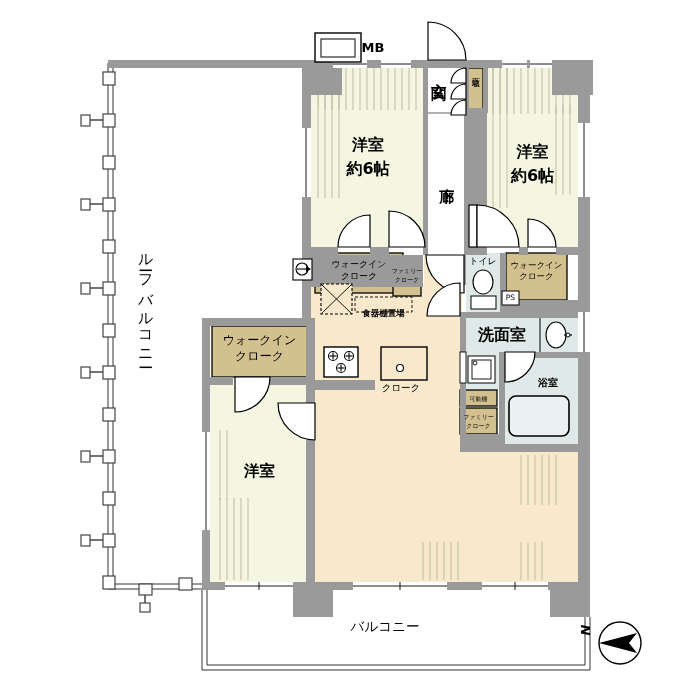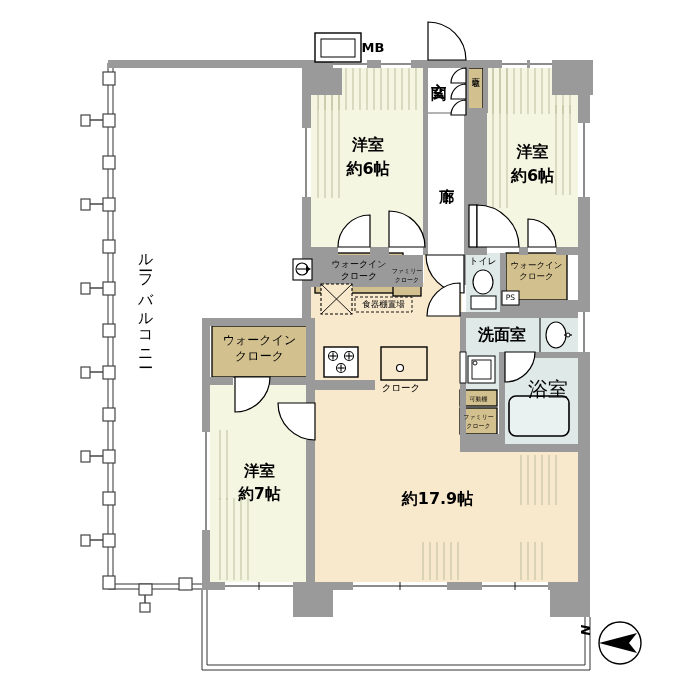--- a/index.html
+++ b/index.html
@@ -254,34 +254,33 @@
   <div class="lbl c" style="left:391px;top:266px;width:32px;font-size:6px;line-height:9px;">
     <div>ファミリー</div>
     <div>クローク</div>
   </div>
   <div class="lbl c" style="left:465px;top:256px;width:36px;font-size:9px;">トイレ</div>
   <div class="lbl c" style="left:506px;top:260px;width:61px;font-size:8.5px;line-height:11px;">
     <div>ウォークイン</div>
     <div>クローク</div>
   </div>
   <div class="lbl c" style="left:502px;top:293px;width:17px;font-size:7.5px;text-align:center;">PS</div>
-  <div class="lbl c" style="left:355px;top:299px;width:57px;font-size:8.5px;font-weight:normal;">食器棚置場</div>
+  <div class="lbl c" style="left:355px;top:308px;width:57px;font-size:8.5px;font-weight:bold;">食器棚置場</div>
   <div class="lbl c" style="left:464px;top:325px;width:76px;font-size:16px;font-weight:bold;">洗面室</div>
-  <div class="lbl c" style="left:524px;top:377px;width:48px;font-size:20px;font-weight:normal;">浴室</div>
+  <div class="lbl c" style="left:524px;top:377px;width:48px;font-size:10px;font-weight:bold;">浴室</div>
   <div class="lbl c" style="left:460px;top:395px;width:37px;font-size:6px;">可動棚</div>
   <div class="lbl c" style="left:460px;top:412px;width:37px;font-size:6px;line-height:9px;">
     <div>ファミリー</div>
     <div>クローク</div>
   </div>
   <div class="lbl c" style="left:212px;top:332px;width:95px;font-size:12px;line-height:16px;">
     <div>ウォークイン</div>
     <div>クローク</div>
   </div>
   <div class="lbl c" style="left:374px;top:382px;width:54px;font-size:9.5px;">クローク</div>
   <div class="lbl c" style="left:380px;top:487px;width:115px;font-weight:bold;line-height:24px;">
-    <div style="font-size:16px;">約17.9帖</div>
   </div>
   <div class="lbl c" style="left:213px;top:460px;width:93px;font-size:15.5px;font-weight:bold;line-height:23px;">
     <div>洋室</div>
-    <div>約7帖</div>
-  </div>
+  </div>
+  <div class="lbl c" style="left:320px;top:618px;width:130px;font-size:13.5px;">バルコニー</div>
   <div class="lbl" style="left:581px;top:622px;font-size:13px;font-weight:bold;font-style:italic;transform:rotate(-90deg);">N</div>
 </div>
 
 </body></html>

